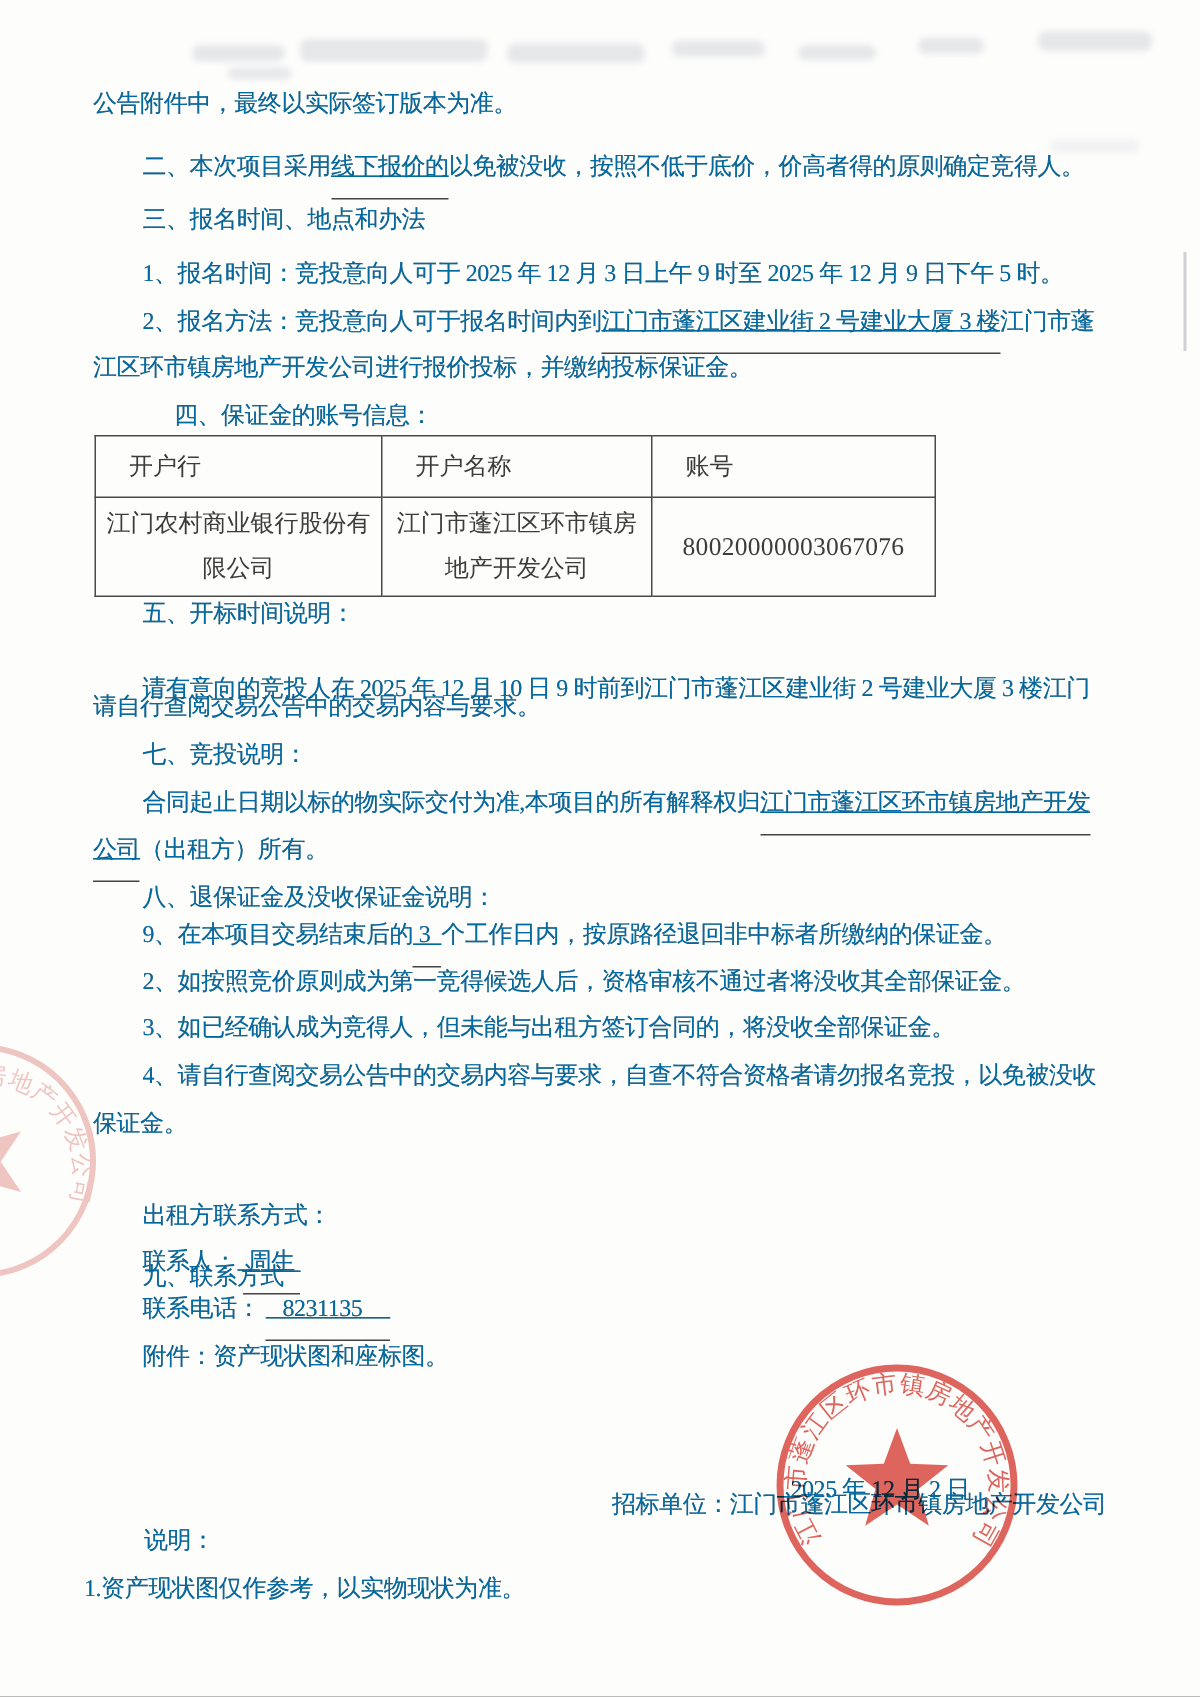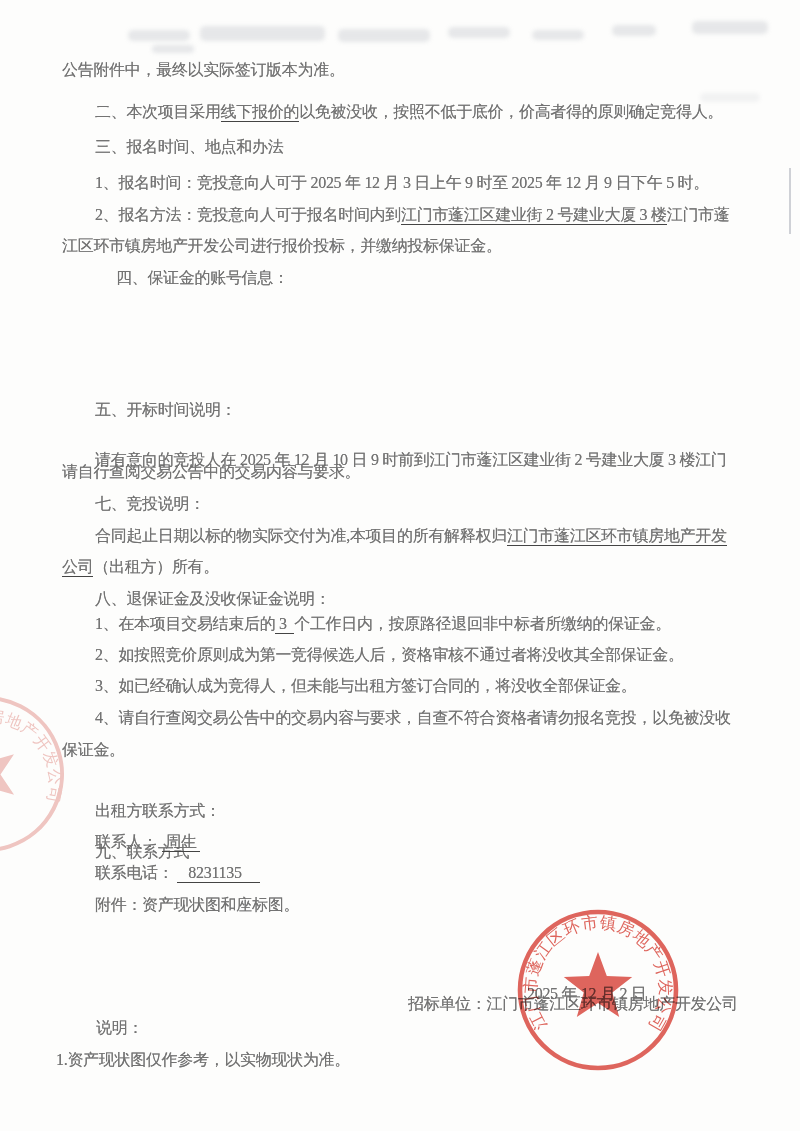--- a/index.html
+++ b/index.html
@@ -4,24 +4,24 @@
 <style>
   html,body{margin:0;padding:0;background:#888;}
   #page{
     position:relative;width:800px;height:1131px;margin:0 auto;
     background:#fdfdfc;overflow:hidden;
     font-family:"Liberation Serif","DejaVu Serif",serif;
     color:#3a3a3a;
   }
   .tline{
     position:absolute;font-size:16px;letter-spacing:-0.3px;
-    line-height:20px;white-space:pre;color:#737373;
+    line-height:20px;white-space:pre;color:#0369a1;
     text-shadow:0 0 0.4px rgba(60,60,60,0.55);
   }
-  .ul{border-bottom:1.4px solid #444;padding-bottom:1px;}
+  .ul{border-bottom:1.4px solid #444;padding-bottom:12px;text-decoration:underline;}
   
   #acct-table{
     position:absolute;left:63px;top:290px;width:560px;
     border-collapse:collapse;table-layout:fixed;
     font-size:16px;color:#3c3c3c;
   }
   #acct-table th,#acct-table td{border:1.6px solid #4a4a4a;font-weight:normal;}
   #acct-table th{height:40px;text-align:left;padding:0 0 0 22px;font-size:16px;}
   #acct-table td{height:65px;text-align:center;vertical-align:middle;line-height:30px;padding:0 6px;}
   #acct-table col.c1{width:191px;} #acct-table col.c2{width:180px;} #acct-table col.c3{width:189px;}
@@ -60,36 +60,57 @@
       <div class="tline" style="left: 95px; top: 205px; text-align: center;"><span>2、报名方法：竞投意向人可于报名时间内到</span><span class="ul">江门市蓬江区建业街 2 号建业大厦 3 楼</span><span>江门市蓬</span></div>
       <div class="tline" style="left: 62px; top: 236px;"><span>江区环市镇房地产开发公司进行报价投标，并缴纳投标保证金。</span></div>
       <div class="tline" style="left: 95px; top: 268px; margin-left: 21px;"><span>四、保证金的账号信息：</span></div>
       <div class="tline" style="left: 95px; top: 400px;"><span>五、开标时间说明：</span></div>
       <div class="tline" style="left: 95px; top: 431px; margin-top: 19px;"><span>请有意向的竞投人在 2025 年 12 月 10 日 9 时前到江门市蓬江区建业街 2 号建业大厦 3 楼江门</span></div>
       <div class="tline" style="left: 62px; top: 462px;"><span>请自行查阅交易公告中的交易内容与要求。</span></div>
       <div class="tline" style="left: 95px; top: 494px;"><span>七、竞投说明：</span></div>
       <div class="tline" style="left: 95px; top: 526px;"><span>合同起止日期以标的物实际交付为准,本项目的所有解释权归</span><span class="ul">江门市蓬江区环市镇房地产开发</span></div>
       <div class="tline" style="left: 62px; top: 557px;"><span class="ul">公司</span><span>（出租方）所有。</span></div>
       <div class="tline" style="left: 95px; top: 589px;"><span>八、退保证金及没收保证金说明：</span></div>
-      <div class="tline" style="left: 95px; top: 614px;"><span>1、在本项目交易结束后的</span><span class="ul"> 3  </span><span>个工作日内，按原路径退回非中标者所缴纳的保证金。</span></div>
+      <div class="tline" style="left: 95px; top: 614px;"><span>9、在本项目交易结束后的</span><span class="ul"> 3  </span><span>个工作日内，按原路径退回非中标者所缴纳的保证金。</span></div>
       <div class="tline" style="left: 95px; top: 645px;"><span>2、如按照竞价原则成为第一竞得候选人后，资格审核不通过者将没收其全部保证金。</span></div>
       <div class="tline" style="left: 95px; top: 676px;"><span>3、如已经确认成为竞得人，但未能与出租方签订合同的，将没收全部保证金。</span></div>
       <div class="tline" style="left: 95px; top: 708px;"><span>4、请自行查阅交易公告中的交易内容与要求，自查不符合资格者请勿报名竞投，以免被没收</span></div>
       <div class="tline" style="left: 62px; top: 740px;"><span>保证金。</span></div>
       <div class="tline" style="left: 95px; top: 814px; margin-top: 28px;"><span>九、联系方式</span></div>
       <div class="tline" style="left: 95px; top: 801px;"><span>出租方联系方式：</span></div>
       <div class="tline" style="left: 95px; top: 832px;"><span>联系人： </span><span class="ul"> 周生 </span></div>
       <div class="tline" style="left: 95px; top: 863px;"><span>联系电话： </span><span class="ul">   8231135     </span></div>
       <div class="tline" style="left: 95px; top: 895px;"><span>附件：资产现状图和座标图。</span></div>
       <div class="tline" style="left: 408px; top: 950px; margin-top: 44px;"><span>招标单位：江门市蓬江区环市镇房地产开发公司</span></div>
       <div class="tline" style="left: 527px; top: 984px;"><span>2025 年 12 月 2 日</span></div>
       <div class="tline" style="left: 96px; top: 1018px;"><span>说明：</span></div>
       <div class="tline" style="left: 56px; top: 1050px;"><span>1.资产现状图仅作参考，以实物现状为准。</span></div>
     </div>
 
+  <table id="acct-table">
+    <colgroup>
+        <col class="c1">
+        <col class="c2">
+        <col class="c3">
+      </colgroup>
+    <thead>
+        <tr id="t-head">
+          <th>开户行</th>
+          <th>开户名称</th>
+          <th>账号</th>
+        </tr>
+      </thead>
+    <tbody id="t-body">
+        <tr>
+          <td>江门农村商业银行股份有限公司</td>
+          <td>江门市蓬江区环市镇房地产开发公司</td>
+          <td class="num">80020000003067076</td>
+        </tr>
+      </tbody>
+  </table>
 
   <svg id="side-seal" class="seal" width="172" height="172" viewBox="0 0 172 172">
     <circle cx="86" cy="86" r="76" fill="none" stroke="#d96a62" stroke-width="4"></circle>
     <polygon fill="#d96a62" points="86,52 94.4,74.9 118.7,75.9 99.6,91 106.3,114.4 86,101 65.7,114.4 72.4,91 53.3,75.9 77.6,74.9"></polygon>
     <defs>
         <path id="side-arc" d="M 35.4,129.1 A 61,61 0 1 1 136.6,129.1" fill="none"></path>
       </defs>
     <text font-size="16" fill="#d96a62" font-family="Liberation Serif, DejaVu Serif, serif">
       <textPath id="side-seal-text" href="#side-arc" textLength="266">江门市蓬江区环市镇房地产开发公司</textPath>
     </text>

